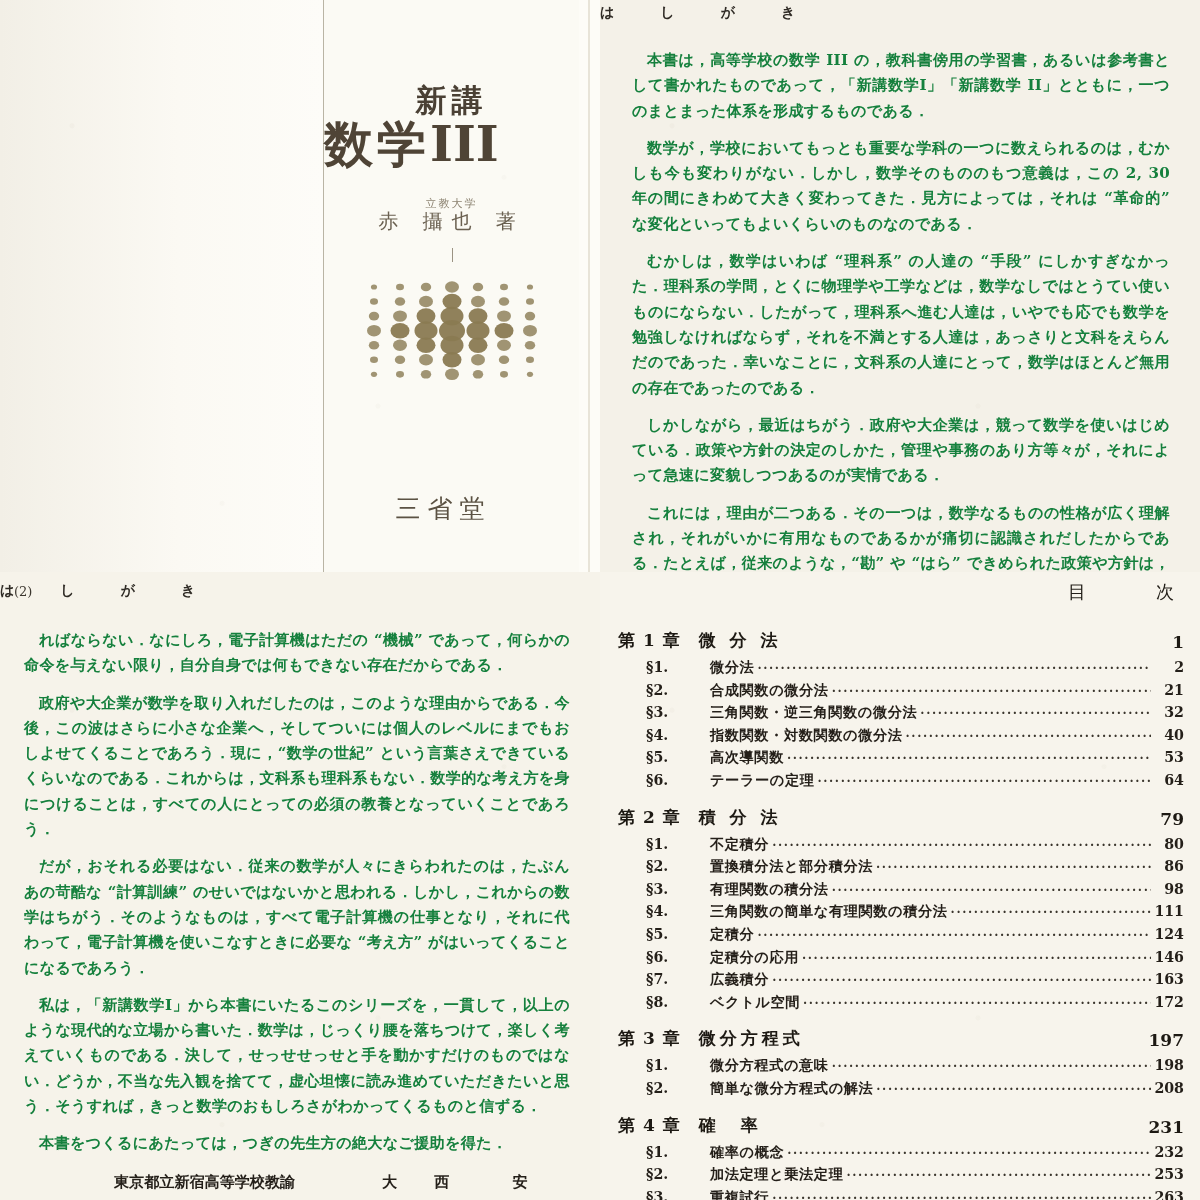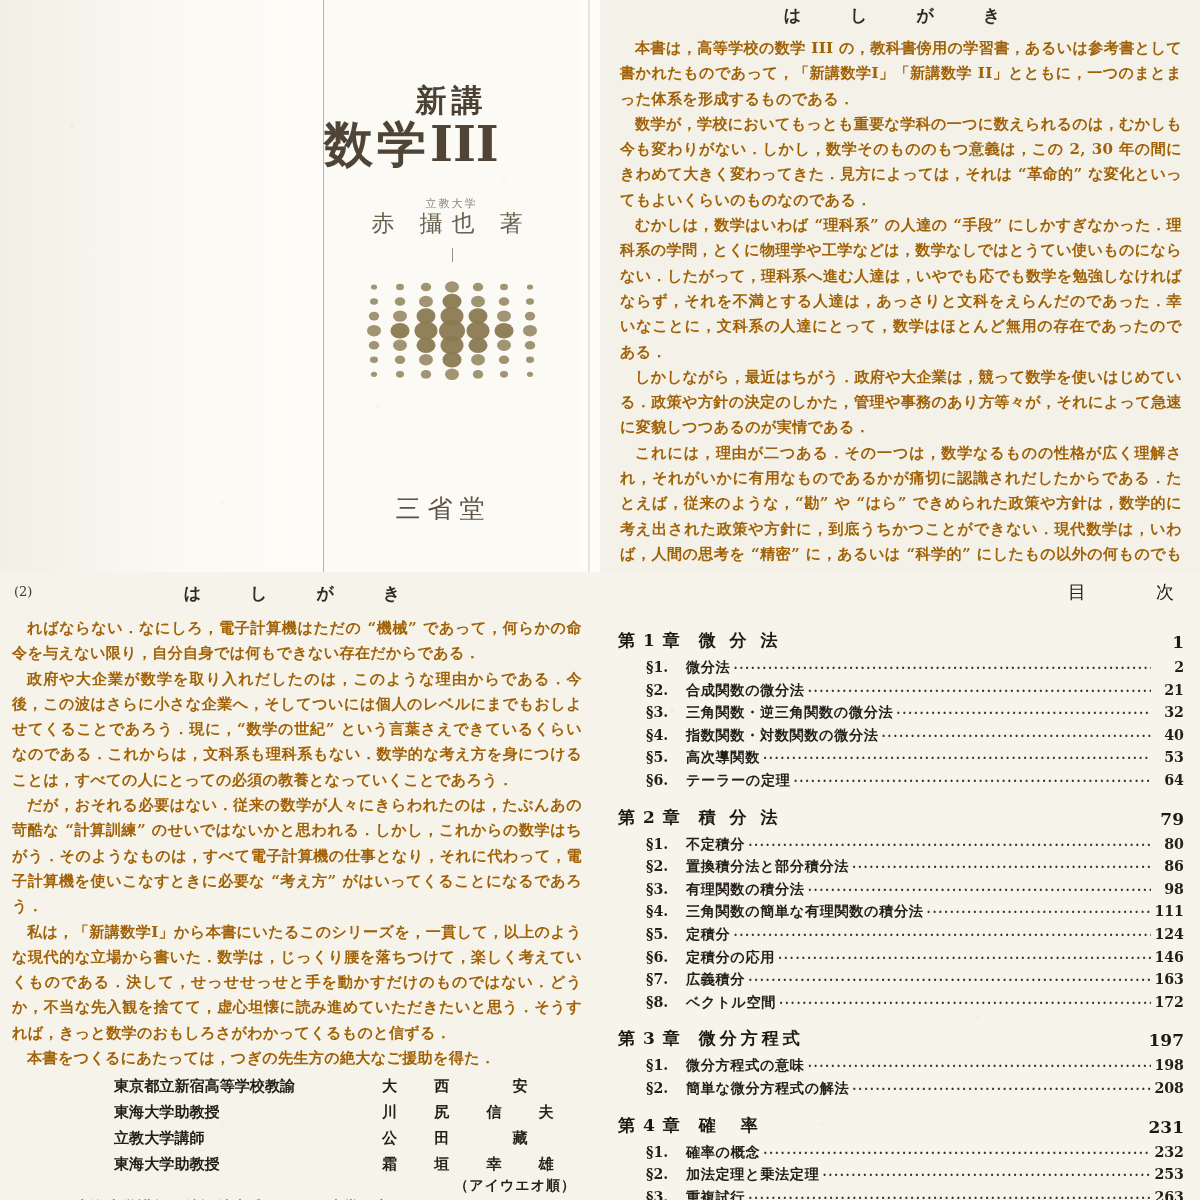--- a/index.html
+++ b/index.html
@@ -31,37 +31,37 @@
            font-size:31px;letter-spacing:5px;color:#4a4034;
            font-family:"DejaVu Serif",serif;font-weight:600;}
   .t-main{position:absolute;left:0;right:0;top:112px;text-align:left;
           font-size:49px;letter-spacing:4px;color:#4f4436;font-weight:700;
           font-family:"DejaVu Serif",serif;white-space:nowrap;}
   .t-main .rom{font-family:"DejaVu Serif",serif;letter-spacing:0;}
 
   .t-univ{position:absolute;left:0;right:0;top:196px;text-align:center;
           font-size:11px;letter-spacing:2px;color:#8d8472;font-family:Liberation Serif, serif;}
   .t-author{position:absolute;left:0;right:0;top:208px;text-align:center;
-            font-size:23px;letter-spacing:9px;color:#6a6050;}
+            font-size:20px;letter-spacing:9px;color:#6a6050;}
   .t-tick{position:absolute;left:50%;top:248px;width:1px;height:14px;background:#9b9383;}
 
   .t-orn{position:absolute;left:50%;top:278px;transform:translateX(-50%);}
   .t-pub{position:absolute;left:0;right:16px;top:492px;text-align:center;
          font-size:25px;letter-spacing:7px;color:#5b5243;}
 
   
   .jp-page{position:absolute;inset:0;padding:0;}
-  .jp-head{text-align:center;font-size:17px;letter-spacing:16px;
+  .jp-head{font-size:14px;letter-spacing:16px;
            color:#2e2a24;font-weight:700;}
   .jp-folio{position:absolute;font-size:13px;color:#3b362e;}
   .jp-body p{
-    margin:0;
+    margin:12px;
     font-size:15.1px;
     line-height:25.3px;
-    color:#a16207;
+    color:#15803d;
     text-align:justify;
     text-indent:1em;
     letter-spacing:0.3px;
     font-family:"DejaVu Serif","Liberation Serif",serif;
     font-weight:600;
   }
 
   
   #q-preface .jp-head{position:absolute;left:0;right:0;top:4px;}
   #q-preface .jp-body{position:absolute;left:20px;top:36px;width:562px;}
@@ -85,21 +85,21 @@
   .toc-body{position:absolute;left:18px;top:44px;width:566px;}
   .toc-chap{display:flex;align-items:flex-end;font-weight:700;color:#1d1913;
             font-size:17px;margin-top:13px;margin-bottom:5px;}
   .toc-chap .c-label{white-space:nowrap;letter-spacing:1px;}
   .toc-chap .c-label .cs{letter-spacing:4px;}
   .toc-chap .c-fill{flex:1;}
   .toc-chap .c-page{font-size:17px;font-weight:700;min-width:34px;text-align:right;}
   .toc-sec{display:flex;align-items:baseline;font-size:14.2px;color:#241f19;
            line-height:21.6px;font-weight:600;padding-left:28px;}
   .toc-sec .s-num{width:40px;flex:none;}
-  .toc-sec .s-title{white-space:nowrap;letter-spacing:0.6px;}
+  .toc-sec .s-title{white-space:nowrap;letter-spacing:0.6px;margin-left:24px;}
   .toc-sec .s-dots{flex:1;overflow:hidden;white-space:nowrap;margin:0 3px;
                    color:#3a352c;letter-spacing:1.6px;font-size:12px;}
   .toc-sec .s-page{min-width:30px;text-align:right;font-weight:700;}
 
   
   .grain{position:absolute;inset:0;pointer-events:none;opacity:.5;
     background:
       radial-gradient(circle at 12% 22%, rgba(170,160,135,.10) 0 2px, transparent 3px),
       radial-gradient(circle at 63% 71%, rgba(170,160,135,.09) 0 2px, transparent 3px),
       radial-gradient(circle at 84% 31%, rgba(170,160,135,.08) 0 2px, transparent 3px),

